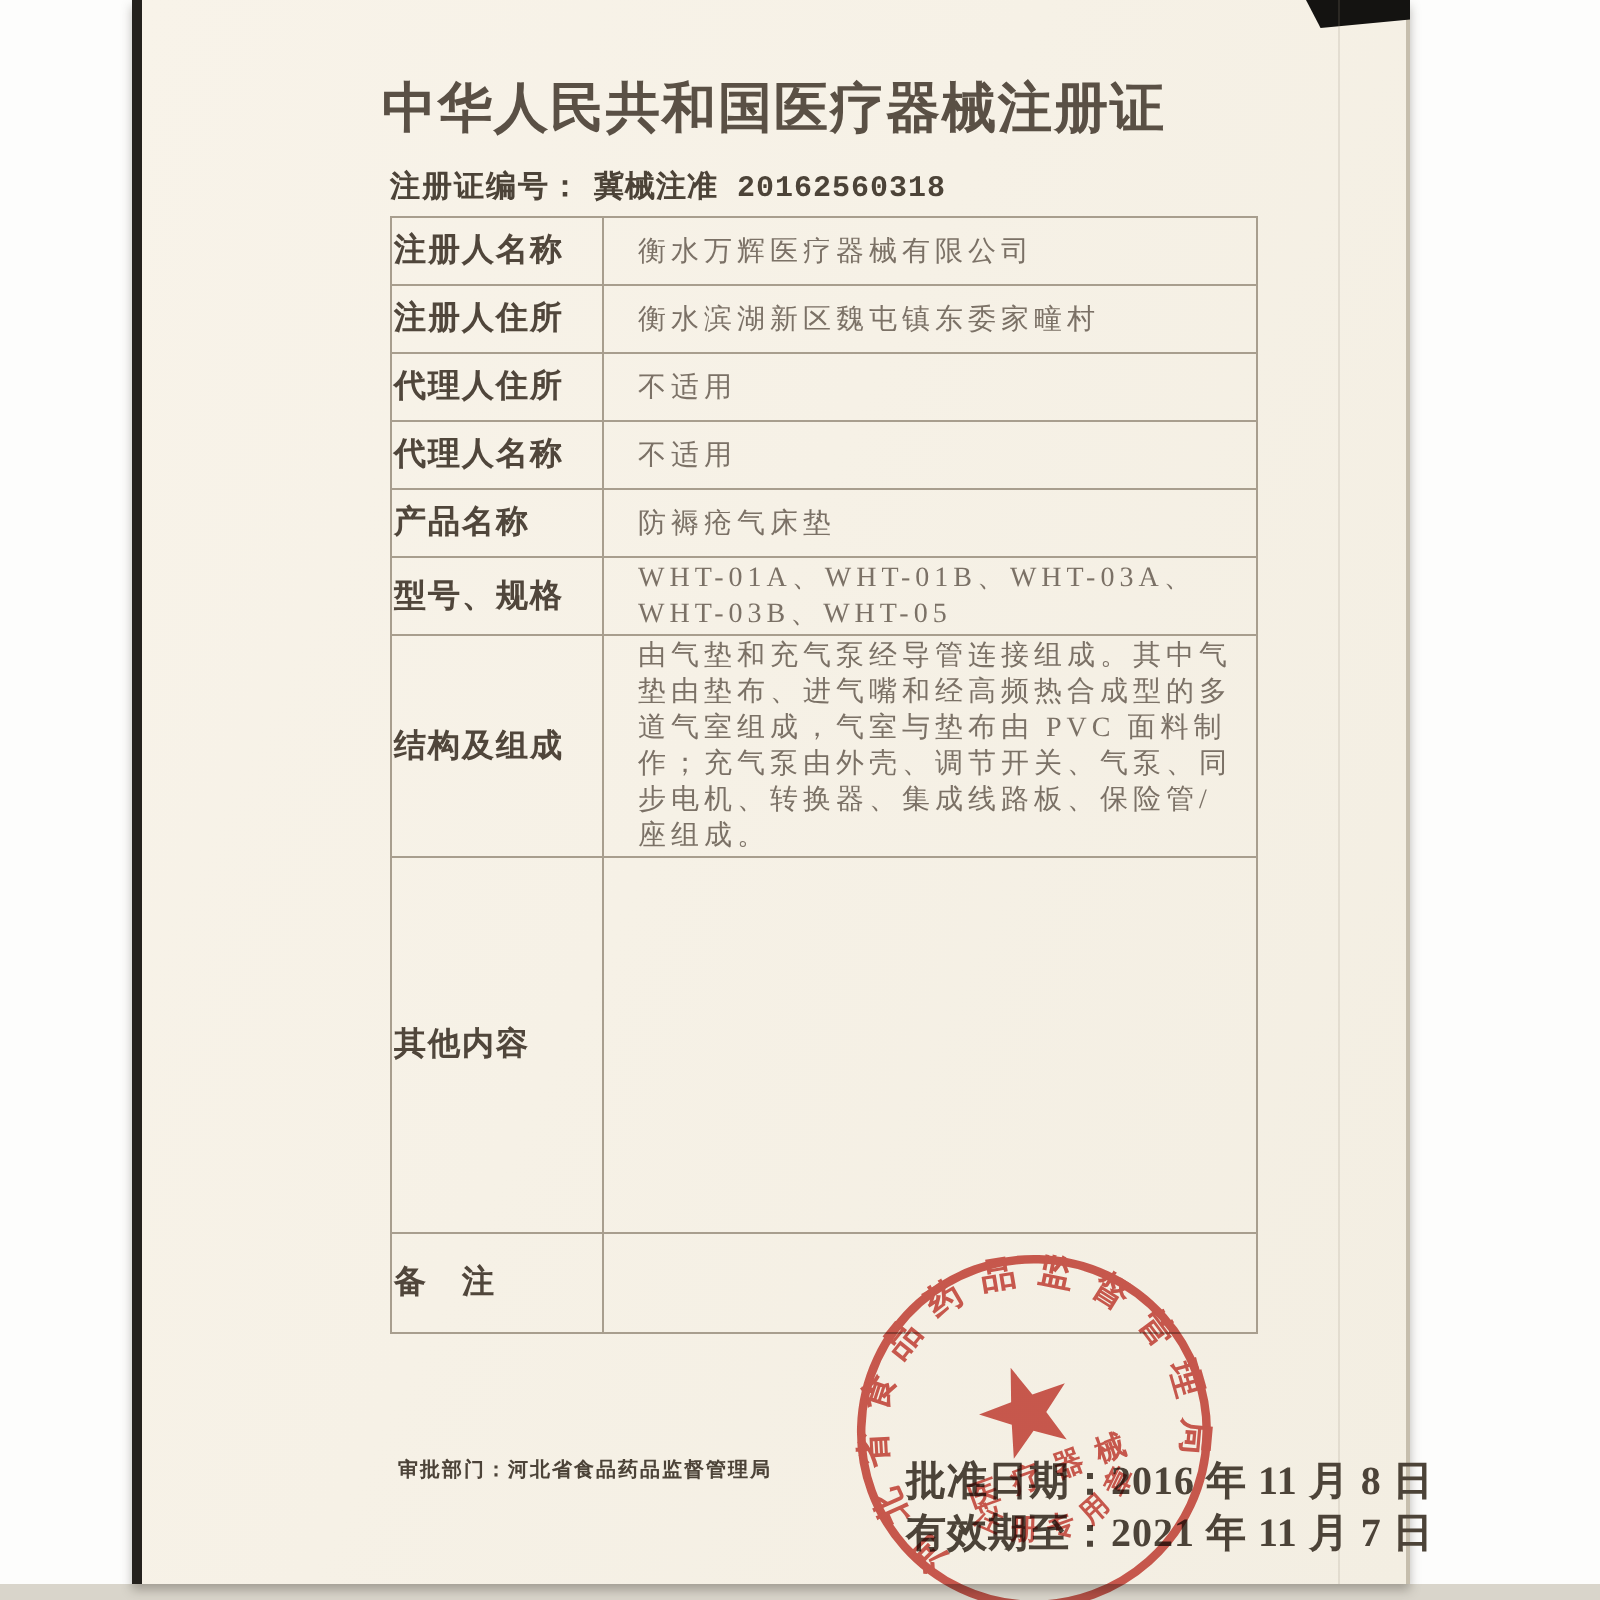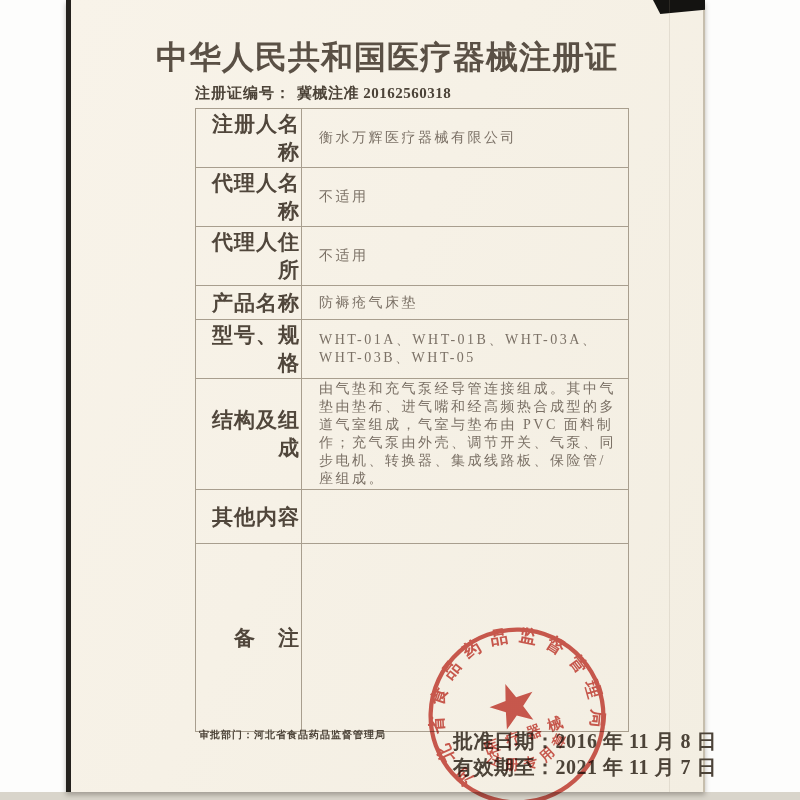--- a/index.html
+++ b/index.html
@@ -19,39 +19,39 @@
     border-right:2px solid #c6bead;
     box-shadow:0 3px 5px rgba(60,55,45,.35);
   }
   .corner-wedge{
     position:absolute;top:0;right:-2px;width:52px;height:14px;
     background:#141311;
     clip-path:polygon(0 0,100% 0,100% 70%,14% 100%);
   }
   .title{
     position:absolute;left:0;top:36px;width:100%;
-    text-align:center;font-size:32px;font-weight:bold;color:#5a5045;
+    text-align:center;font-size:27px;font-weight:bold;color:#5a5045;
     letter-spacing:1px;
   }
   .cert-line{
     position:absolute;left:124px;top:84px;
-    font-size:15px;font-weight:bold;color:#4c4338;letter-spacing:1px;
+    font-size:15px;font-weight:bold;color:#4c4338;letter-spacing:1px;font-family:Liberation Mono, monospace;
   }
   .cert-line .cert-no{margin-left:6px;letter-spacing:.5px;}
   table.cert{
     position:absolute;left:124px;top:108px;width:434px;
     border-collapse:collapse;table-layout:fixed;
   }
   table.cert td{
     border:1px solid #a89e8e;vertical-align:middle;
     overflow:hidden;
   }
   td.cell-label{
-    width:103px;text-align:right;
-    font-size:21px;font-weight:bold;color:#50463b;letter-spacing:1px;
+    width:103px;text-align:left;
+    font-size:16px;font-weight:bold;color:#50463b;letter-spacing:1px;
   }
   td.cell-value{
     padding-left:17px;padding-right:8px;
     font-size:14px;color:#7b7166;letter-spacing:2.5px;
   }
   tbody tr{height:34px;}
   tbody tr:nth-child(7){height:54px;}
   tbody tr:nth-child(8){height:188px;}
   tbody tr:nth-child(8) td.cell-value{
     vertical-align:top;padding-top:28px;
@@ -92,29 +92,33 @@
     <span>注册证编号：</span><span class="cert-no">冀械注准 20162560318</span>
   </div>
 
   <table class="cert">
     <tbody>
     <tr>
       <td class="cell-label">注册人名称</td>
       <td class="cell-value">衡水万辉医疗器械有限公司</td>
     </tr>
 
+    <tr>
+      <td class="cell-label">注册人住所</td>
+      <td class="cell-value">衡水滨湖新区魏屯镇东委家疃村</td>
+    </tr>
 
 
     <tr>
-      <td class="cell-label">代理人名称</td>
+      <td class="cell-label">代理人住所</td>
       <td class="cell-value">不适用</td>
     </tr>
 
     <tr>
-      <td class="cell-label">代理人住所</td>
+      <td class="cell-label">代理人名称</td>
       <td class="cell-value">不适用</td>
     </tr>
 
     <tr>
       <td class="cell-label">产品名称</td>
       <td class="cell-value">防褥疮气床垫</td>
     </tr>
 
     <tr>
       <td class="cell-label">型号、规格</td>

